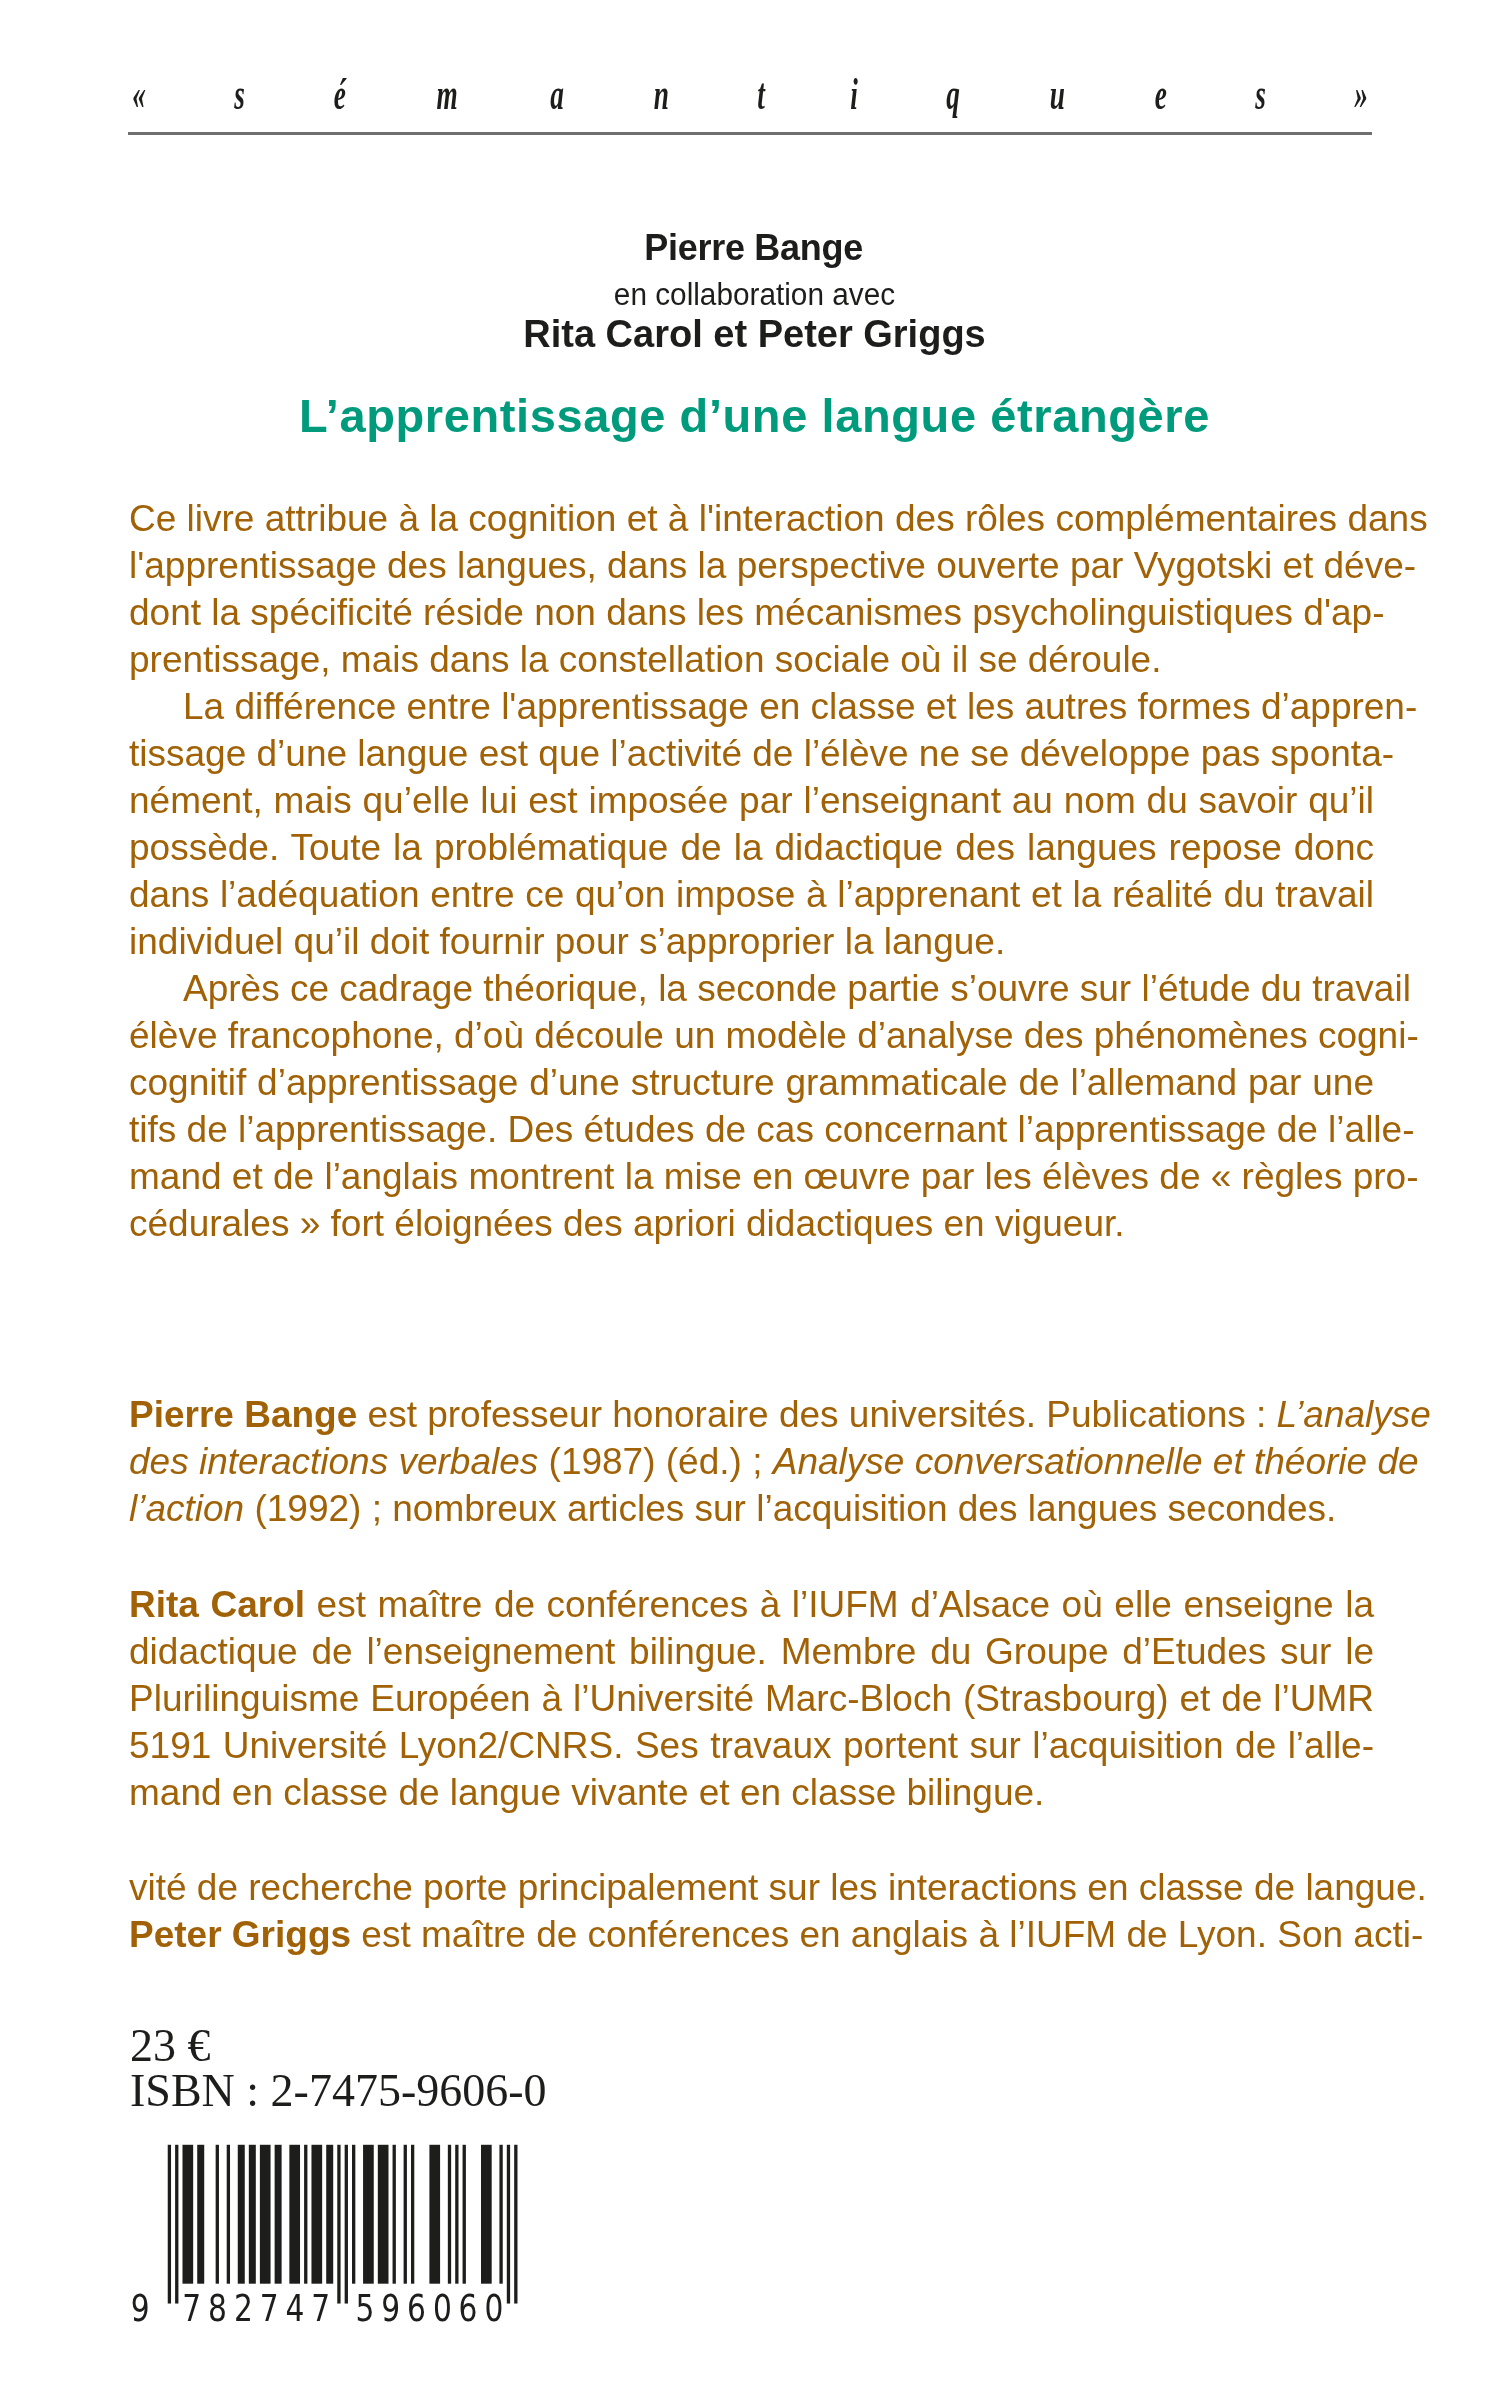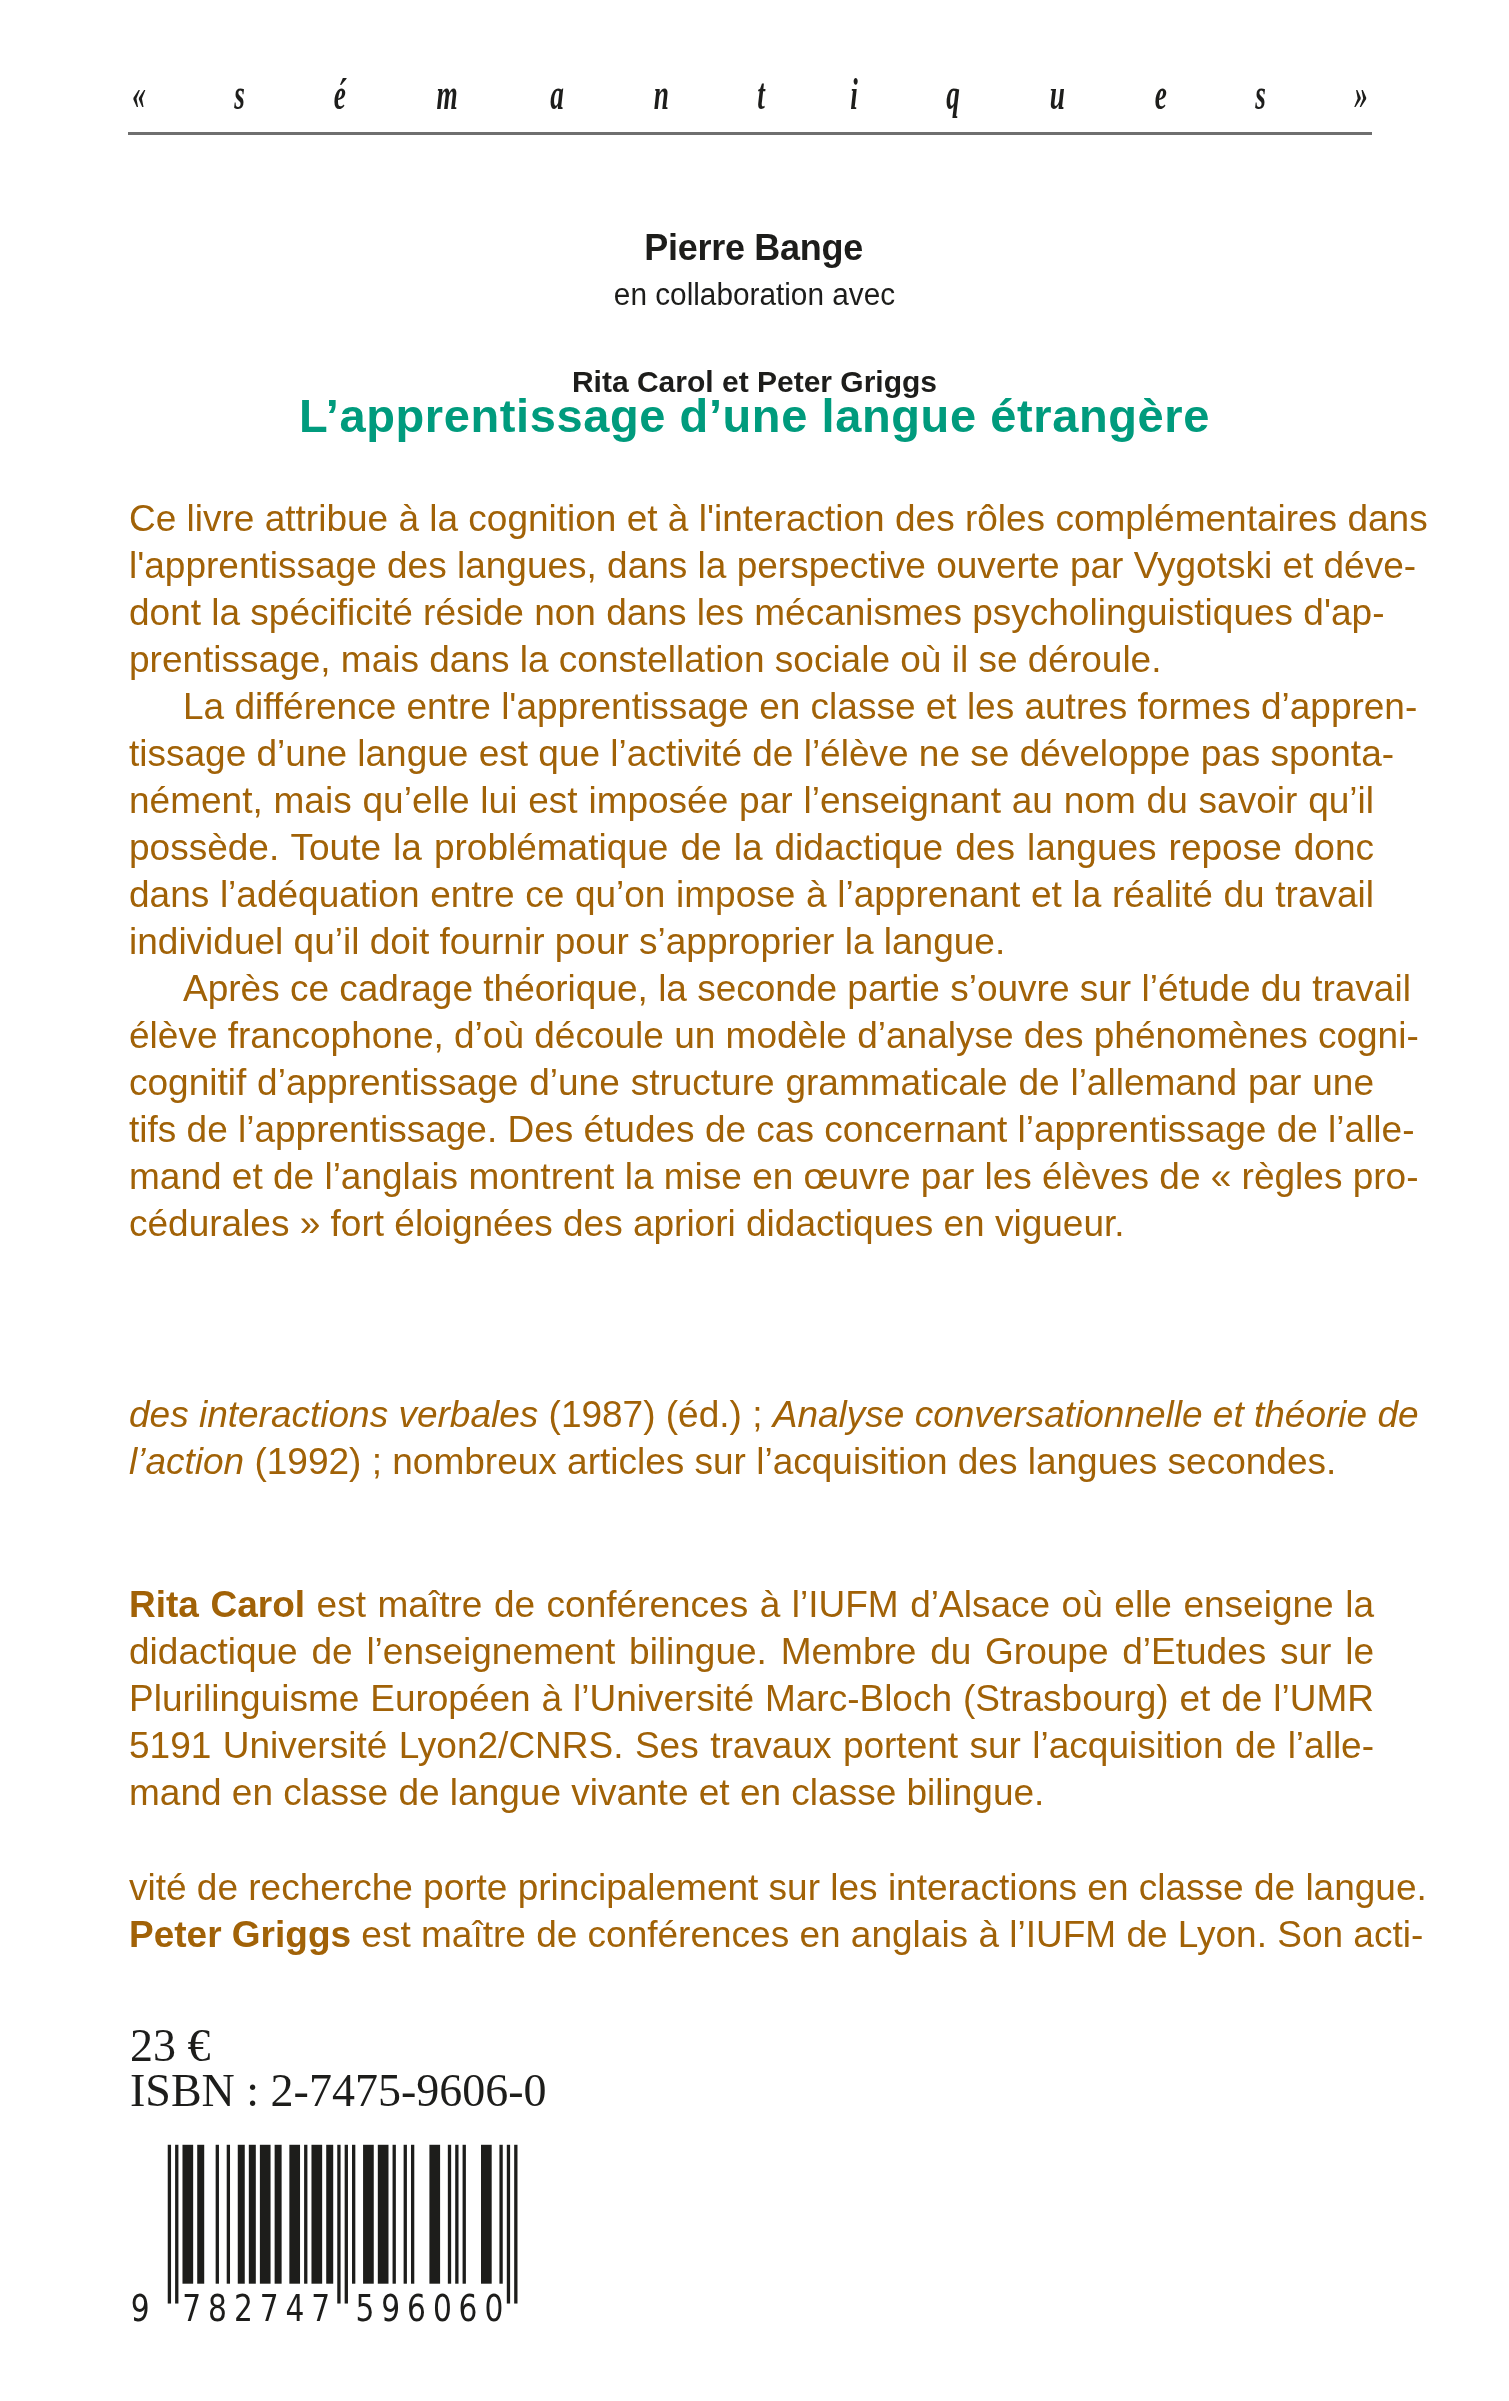--- a/index.html
+++ b/index.html
@@ -12,21 +12,21 @@
     display: flex; justify-content: space-between; align-items: flex-end;
     font-family: "Liberation Serif", serif; font-style: italic; font-weight: bold;
     font-size: 44px; line-height: 53px; color: #1d1d1b;
   }
   #series span { display: inline-block; transform: scaleX(0.62); transform-origin: center bottom; }
   #series-rule { left: 128px; width: 1244px; top: 132px; height: 2.8px; background: #6f6f6f; }
 
   .center { left: 0; width: 1509px; text-align: center; font-family: "Liberation Sans", sans-serif; white-space: nowrap; }
   #author-main { top: 227px; font-size: 36px; font-weight: bold; line-height: 42px; letter-spacing: -0.3px; transform: translateX(-0.9px); }
   #collab { top: 276px; font-size: 31px; line-height: 38px; transform: scaleX(0.96); transform-origin: 754px 0; }
-  #coauthors { top: 314px; font-size: 30px; font-weight: bold; line-height: 40px; margin-top: 48px; }
+  #coauthors { top: 314px; font-size: 38px; font-weight: bold; line-height: 40px; }
   #book-title { top: 389px; font-size: 47px; font-weight: bold; line-height: 53px; color: #009b7d; letter-spacing: 0.6px; }
 
   .body-block {
     left: 129px; width: 1245px;
     font-family: "Liberation Sans", sans-serif; font-size: 37px; line-height: 47px; color: #a16207;
   }
   .line { display: block; text-align: justify; text-align-last: justify; white-space: nowrap; height: 47px; overflow: visible; }
   .line.last { text-align-last: left; }
   .line.indent { padding-left: 54px; }
   .b { font-weight: bold; }
@@ -87,20 +87,21 @@
       <span class="line indent">Après ce cadrage théorique, la seconde partie s’ouvre sur l’étude du travail</span>
       <span class="line">élève francophone, d’où découle un modèle d’analyse des phénomènes cogni-</span>
       <span class="line">cognitif d’apprentissage d’une structure grammaticale de l’allemand par une</span>
       <span class="line">tifs de l’apprentissage. Des études de cas concernant l’apprentissage de l’alle-</span>
       <span class="line">mand et de l’anglais montrent la mise en œuvre par les élèves de « règles pro-</span>
       <span class="line last">cédurales » fort éloignées des apriori didactiques en vigueur.</span>
     </div>
   </div>
 
 <div id="bio-0" class="abs body-block">
+    <span class="line"><span class="b">Pierre Bange</span><span> est professeur honoraire des universités. Publications : </span><span class="i">L’analyse</span></span>
     <span class="line"><span class="i">des interactions verbales</span><span> (1987) (éd.) ; </span><span class="i">Analyse conversationnelle et théorie de</span></span>
     <span class="line last"><span class="i">l’action</span><span> (1992) ; nombreux articles sur l’acquisition des langues secondes.</span></span>
   </div>
 <div id="bio-1" class="abs body-block">
     <span class="line"><span class="b">Rita Carol</span><span> est maître de conférences à l’IUFM d’Alsace où elle enseigne la</span></span>
     <span class="line"><span>didactique de l’enseignement bilingue. Membre du Groupe d’Etudes sur le</span></span>
     <span class="line"><span>Plurilinguisme Européen à l’Université Marc-Bloch (Strasbourg) et de l’UMR</span></span>
     <span class="line"><span>5191 Université Lyon2/CNRS. Ses travaux portent sur l’acquisition de l’alle-</span></span>
     <span class="line last"><span>mand en classe de langue vivante et en classe bilingue.</span></span>
   </div>

